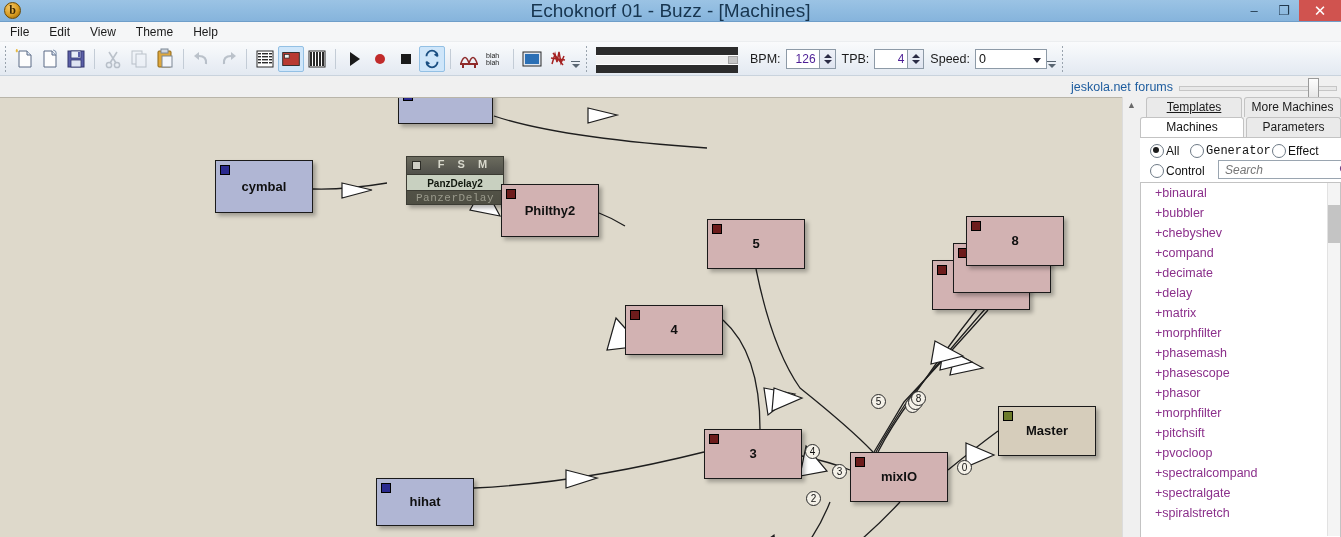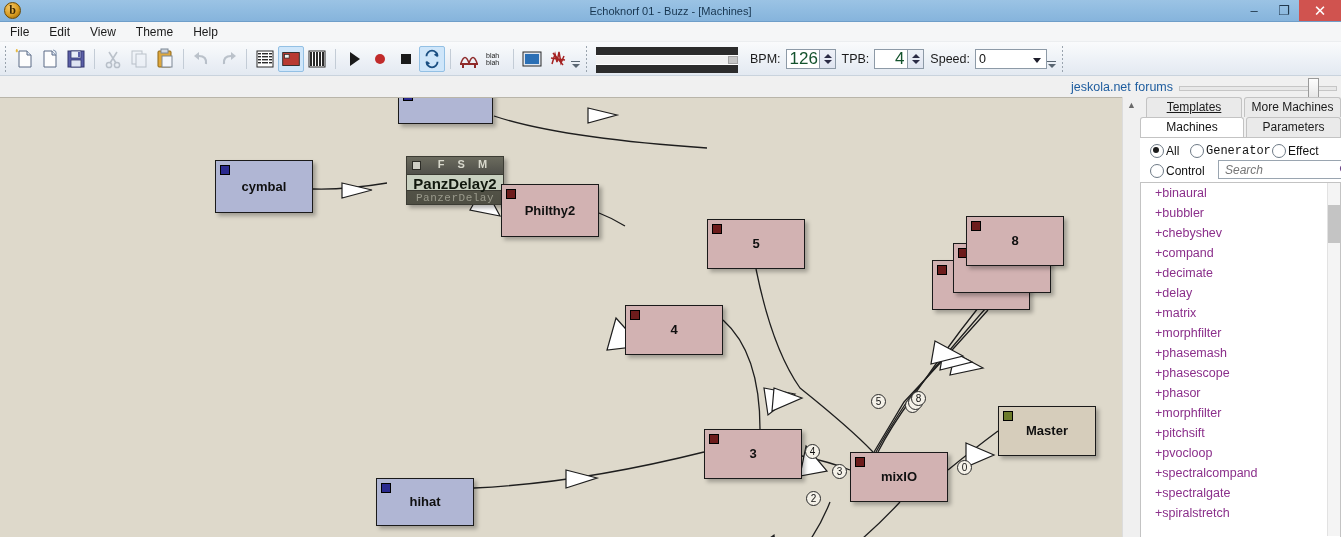--- a/index.html
+++ b/index.html
@@ -22,21 +22,21 @@
     border-radius: 50%;
     background: radial-gradient(circle at 35% 30%, #f4c96a 0%, #d99c20 55%, #8a5d05 100%);
     border: 1px solid #6b4a05;
     color: #3a2702; font-size: 12px; font-weight: bold;
     text-align: center; line-height: 15px;
     font-family: "Liberation Serif", serif;
   }
   #title-text {
     position: absolute; left: 0; top: 0; width: 1341px; height: 22px;
     text-align: center; line-height: 22px;
-    font-size: 11px; color: #17354f;
+    font-size: 19px; color: #17354f;
   }
   .wbtn {
     position: absolute; top: 0; width: 30px; height: 21px;
     line-height: 21px; text-align: center; font-size: 13px; color: #22394d;
   }
   #btn-min { right: 72px; }
   #btn-max { right: 42px; }
   #btn-close {
     right: 0; width: 42px; background: #d0534f; color: #fff; font-size: 15px;
   }
@@ -74,21 +74,21 @@
     float: left; width: 1px; height: 20px; margin: 7px 5px 0 5px;
     background: #c3ccd6;
   }
   .tblabel {
     float: left; height: 34px; line-height: 34px;
     font-size: 12.5px; color: #1b1b1b; padding: 0 5px 0 6px;
   }
   .tbfield {
     float: left; margin: 7px 0 0 0; height: 20px;
     border: 1px solid #8d9aa7; background: #fff;
-    font-size: 17px; color: #14532d; text-align: right;
+    font-size: 12px; color: #4c1d95; text-align: right;
     line-height: 18px; padding: 0 3px;
   }
   .spin {
     float: left; margin: 7px 0 0 0; width: 16px; height: 20px;
     border: 1px solid #8d9aa7; border-left: none;
     background: linear-gradient(to bottom,#eef1f8,#dfe4f0);
     position: relative;
   }
   .spin i {
     position: absolute; left: 4px; width: 0; height: 0;
@@ -216,21 +216,21 @@
   }
   .m-skin .row1 .fsm {
     position: absolute; left: 24px; top: 1px; right: 4px;
     font-size: 11px; font-weight: bold; color: #d8d8cc;
     letter-spacing: 5px; text-align: center;
     font-family: "Liberation Sans", sans-serif;
   }
   .m-skin .row2 {
     height: 17px; line-height: 17px;
     background: #c8d0c0;
-    color: #11180e; font-size: 15px; font-weight: bold; text-align: center;
+    color: #11180e; font-size: 10px; font-weight: bold; text-align: center;
     border-top: 1px solid #3a3a32; border-bottom: 1px solid #3a3a32;
   }
   .m-skin .row3 {
     height: 15px; line-height: 15px; text-align: center;
     color: #9a9a8c; font-size: 11px;
     font-family: "Liberation Mono", monospace;
     letter-spacing: .5px;
   }
 
   .connum {

